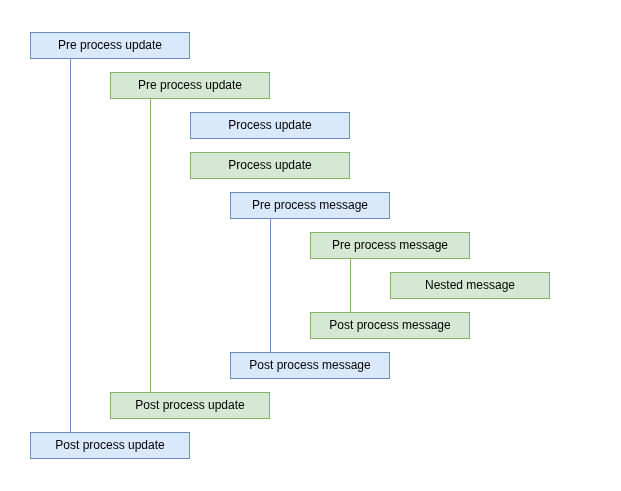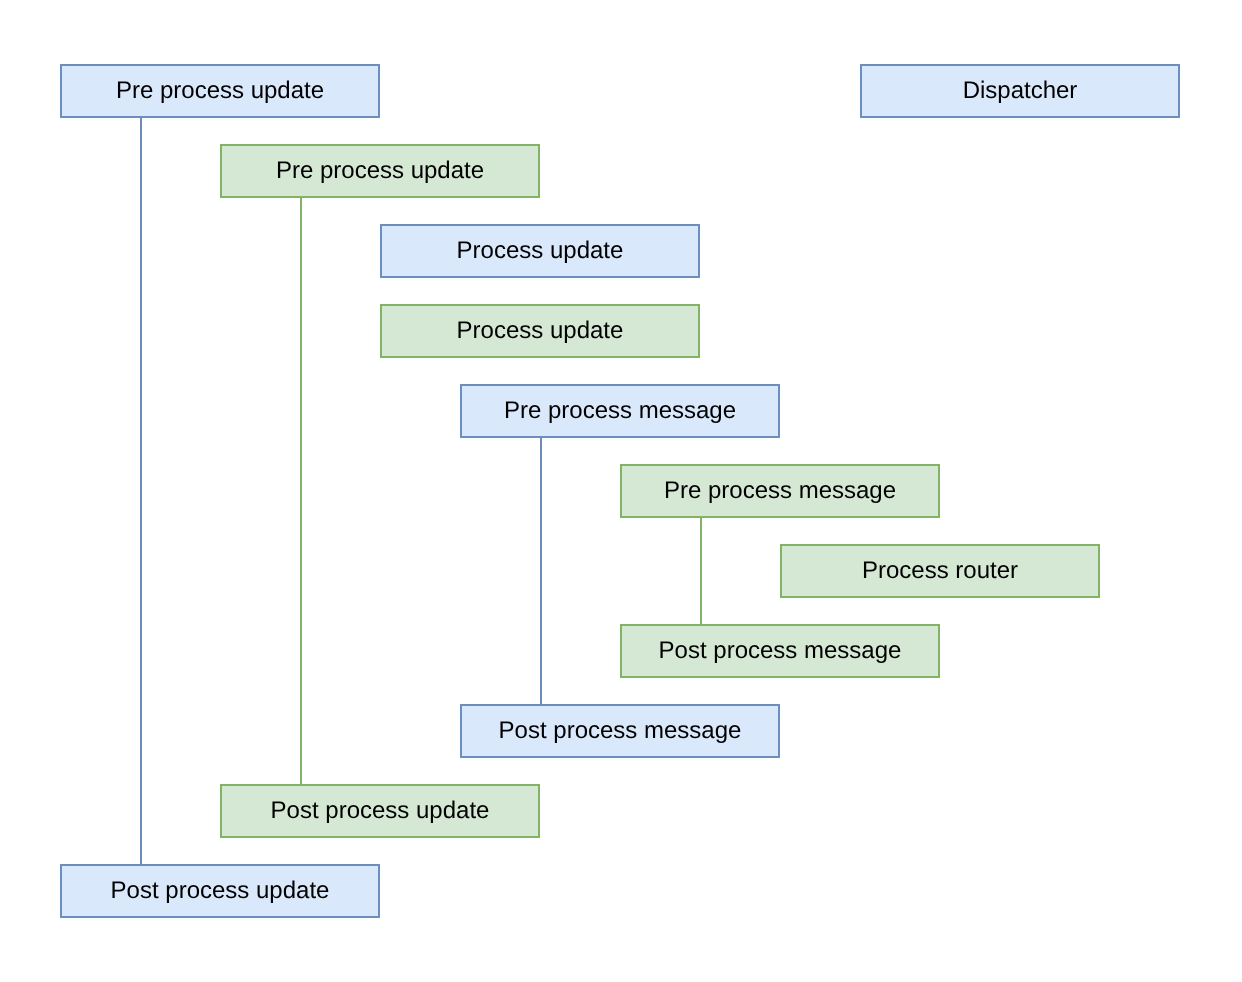--- a/index.html
+++ b/index.html
@@ -64,34 +64,31 @@
     <div class="node router" style="left: 190px; top: 152px; width: 160px; height: 27px;">
     <span class="node-label">Process update</span>
   </div>
     <div class="node dispatcher" style="left: 230px; top: 192px; width: 160px; height: 27px;">
     <span class="node-label">Pre process message</span>
   </div>
     <div class="node router" style="left: 310px; top: 232px; width: 160px; height: 27px;">
     <span class="node-label">Pre process message</span>
   </div>
     <div class="node router" style="left: 390px; top: 272px; width: 160px; height: 27px;">
-    <span class="node-label">Process router</span>
+    <span class="node-label">Nested message</span>
   </div>
     <div class="node router" style="left: 310px; top: 312px; width: 160px; height: 27px;">
     <span class="node-label">Post process message</span>
   </div>
     <div class="node dispatcher" style="left: 230px; top: 352px; width: 160px; height: 27px;">
     <span class="node-label">Post process message</span>
   </div>
     <div class="node router" style="left: 110px; top: 392px; width: 160px; height: 27px;">
     <span class="node-label">Post process update</span>
   </div>
     <div class="node dispatcher" style="left: 30px; top: 432px; width: 160px; height: 27px;">
     <span class="node-label">Post process update</span>
   </div>
-    <div class="node dispatcher" style="left: 430px; top: 32px; width: 160px; height: 27px;">
-    <span class="node-label">Dispatcher</span>
-  </div>
     <div class="connector dispatcher" style="left: 70px; top: 59px; height: 373px;"></div>
     <div class="connector router" style="left: 150px; top: 99px; height: 293px;"></div>
     <div class="connector dispatcher" style="left: 270px; top: 219px; height: 133px;"></div>
     <div class="connector router" style="left: 350px; top: 259px; height: 53px;"></div>
   </div>
 
 </body></html>

